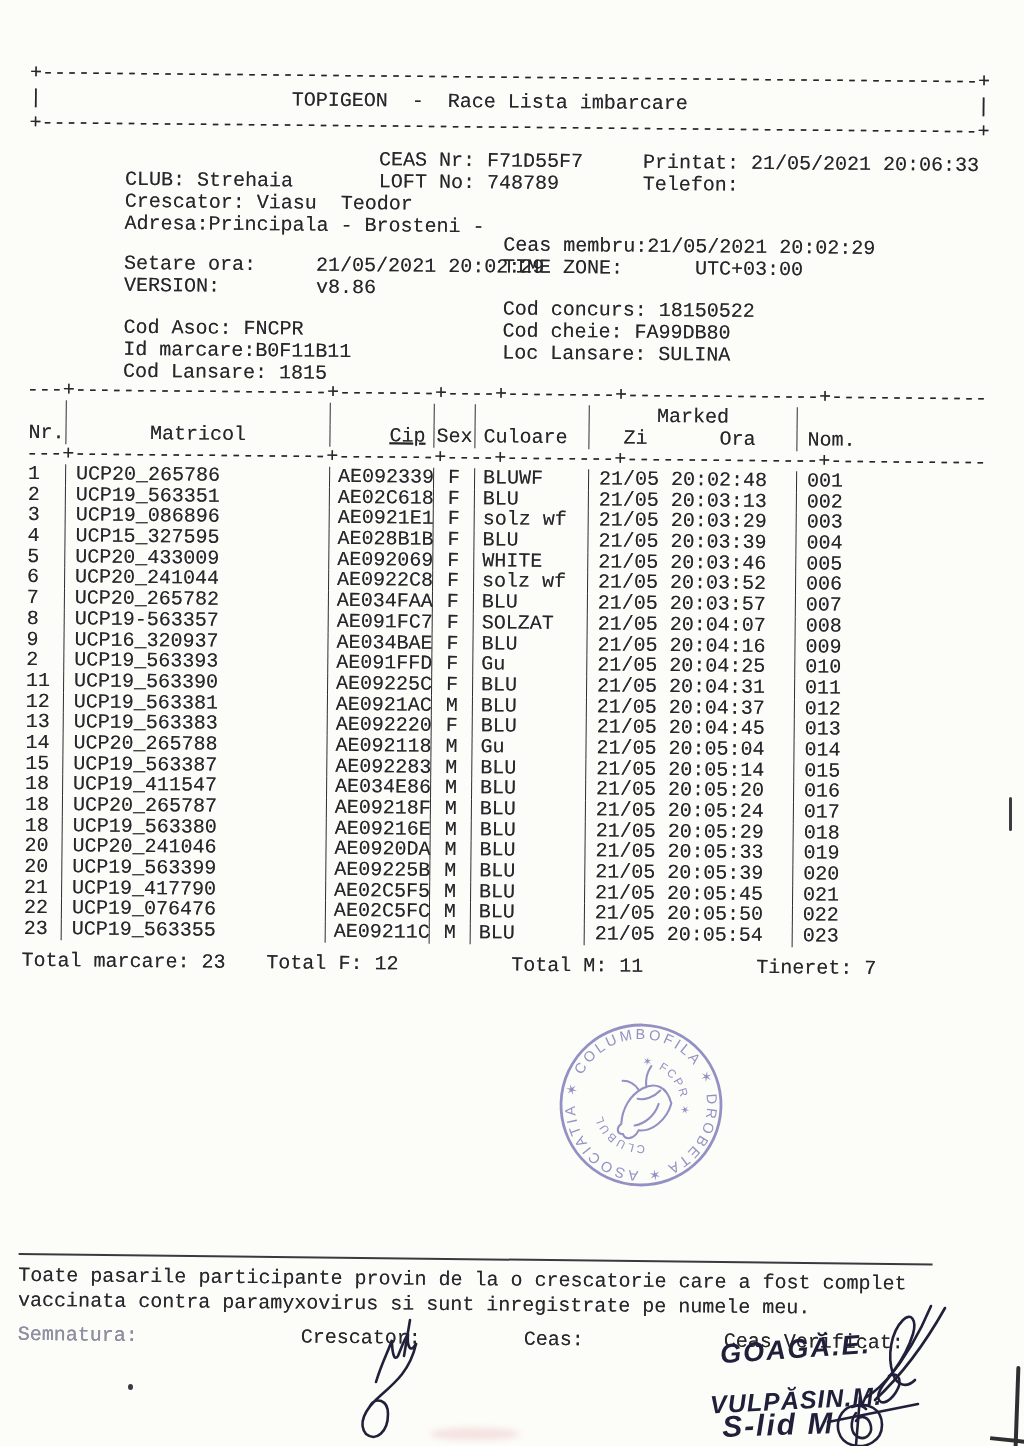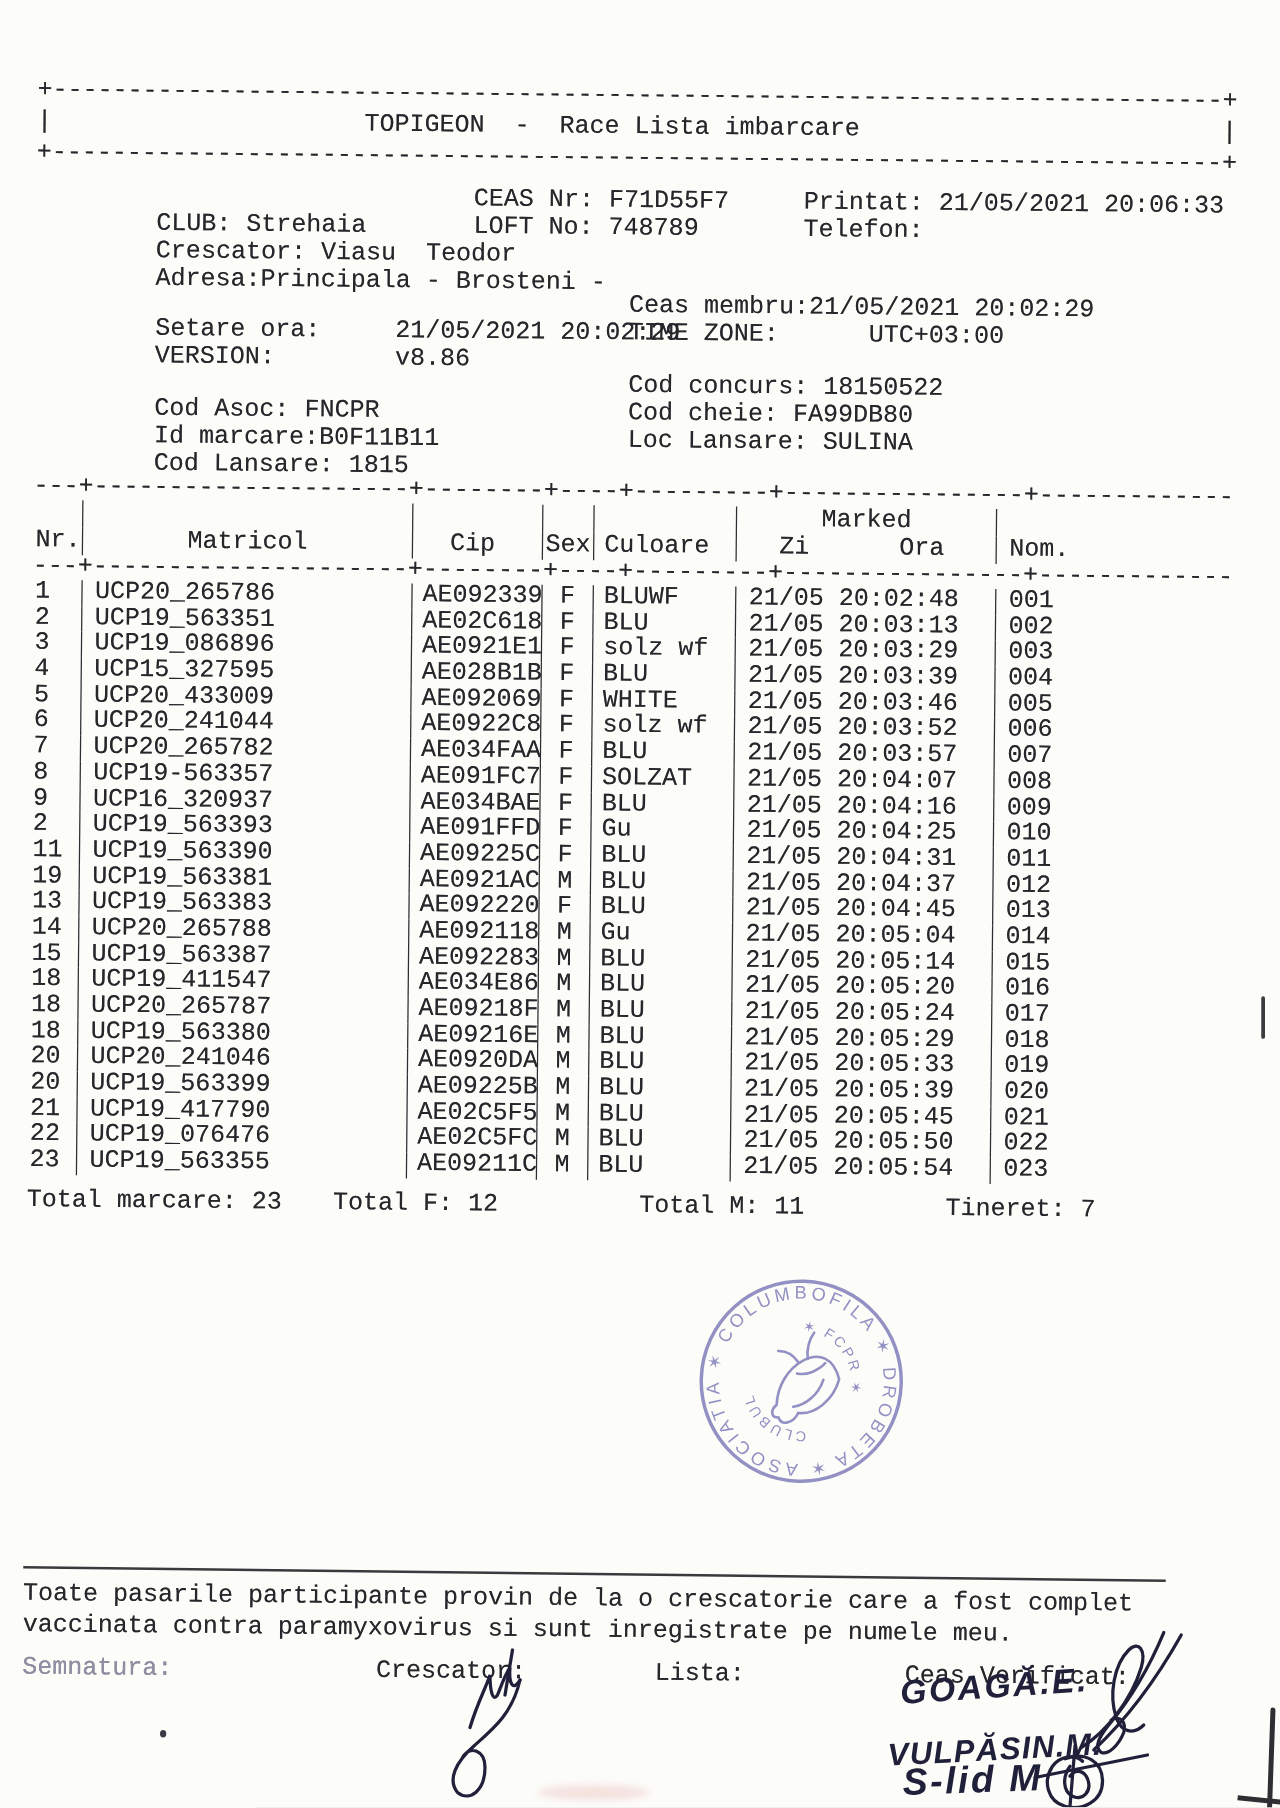--- a/index.html
+++ b/index.html
@@ -32,21 +32,21 @@
   .c{box-sizing:border-box;overflow:visible;white-space:pre;}
   .c+ .c{border-left:1.6px solid #2d2d32;}
   .w0{width:39px;padding-left:2px;}
   .w1{width:264px;padding-left:10px;}
   .w2{width:104px;padding-left:8px;}
   .w3{width:41px;text-align:center;}
   .w4{width:114px;padding-left:8px;}
   .w5{width:208px;padding-left:10px;}
   .w6{width:160px;padding-left:10px;}
   .throw .w1{text-align:center;padding-left:0;}
-  .throw .w2{text-align:center;padding-right:8px;padding-left:0;}
+  .throw .w2{text-align:right;padding-right:8px;padding-left:0;text-decoration:underline;}
   .throw.h1 .c{border-left-color:#2d2d32;}
   .throw.h1 .w5{text-align:center;padding-left:0;}
   .mar .ora{margin-left:12px;}
   
   .sec-tot{top:892px;height:24px;}
   .sec-tot span{position:absolute;top:0;white-space:pre;}
   .t0{left:0;} .t1{left:245px;} .t2{left:490px;} .t3{left:735px;}
   
   .sec-stmt{top:1196px;}
   .stmt-rule{width:914px;border-top:2.2px solid #3a3a3e;transform:rotate(0.12deg);margin-bottom:7px;}
@@ -245,21 +245,21 @@
           <div class="trow">
     <div class="c w0">11</div>
     <div class="c w1">UCP19_563390</div>
     <div class="c w2">AE09225C</div>
     <div class="c w3">F</div>
     <div class="c w4">BLU</div>
     <div class="c w5 mar"><span class="zi">21/05</span><span class="ora">20:04:31</span></div>
     <div class="c w6">011</div>
   </div>
           <div class="trow">
-    <div class="c w0">19</div>
+    <div class="c w0">12</div>
     <div class="c w1">UCP19_563381</div>
     <div class="c w2">AE0921AC</div>
     <div class="c w3">M</div>
     <div class="c w4">BLU</div>
     <div class="c w5 mar"><span class="zi">21/05</span><span class="ora">20:04:37</span></div>
     <div class="c w6">012</div>
   </div>
           <div class="trow">
     <div class="c w0">13</div>
     <div class="c w1">UCP19_563383</div>
@@ -371,21 +371,21 @@
 
     <div class="sec sec-stmt">
       <div class="stmt-rule"></div>
       <div class="stmt-line">Toate pasarile participante provin de la o crescatorie care a fost complet</div>
       <div class="stmt-line">vaccinata contra paramyxovirus si sunt inregistrate pe numele meu.</div>
     </div>
 
     <div class="sec sec-sign">
       <span class="s0">Semnatura:</span>
       <span class="s1">Crescator:</span>
-      <span class="s2">Lista:</span>
+      <span class="s2">Ceas:</span>
       <span class="s3">Ceas Verificat:</span>
     </div>
   </div>
 
   <svg class="stamp" width="178" height="178" viewBox="0 0 178 178">
     <g transform="rotate(160 89 89)" fill="none" stroke="none">
       <circle cx="89" cy="89" r="80" stroke="#8583bd" stroke-width="2.8"></circle>
       <defs>
         <path id="ringp" d="M 89 23 A 66 66 0 1 1 88.9 23"></path>
         <path id="innp" d="M 89 49 A 40 40 0 1 1 88.9 49"></path>

